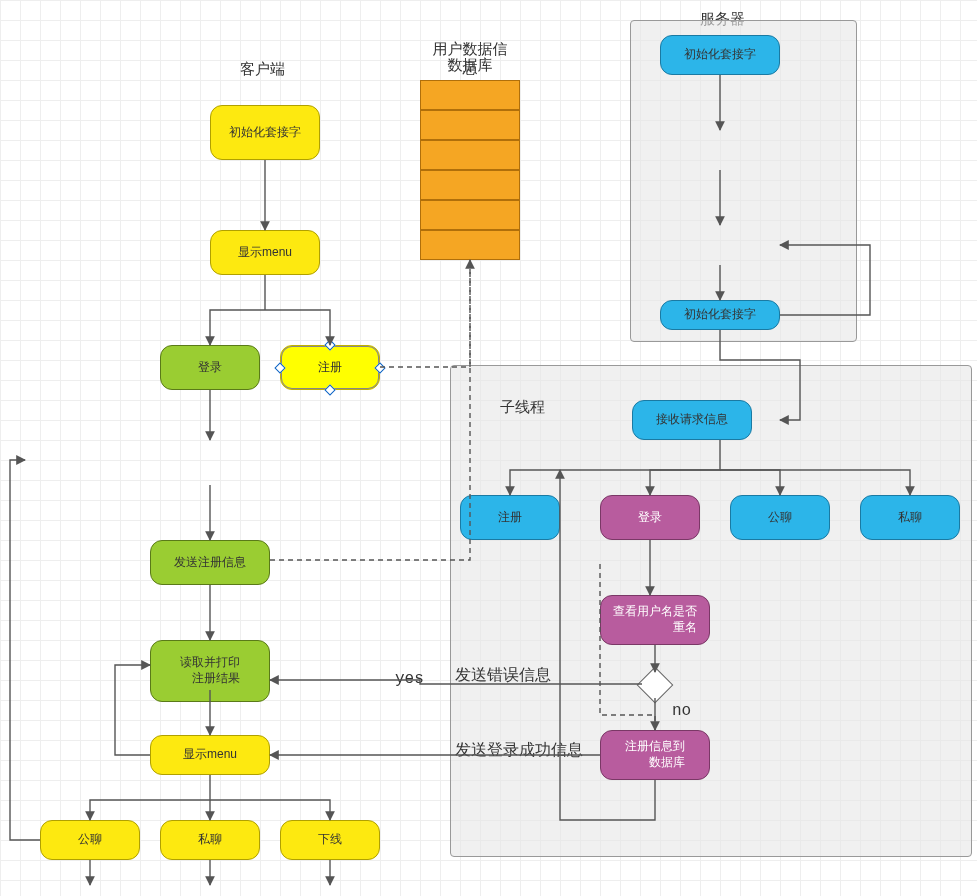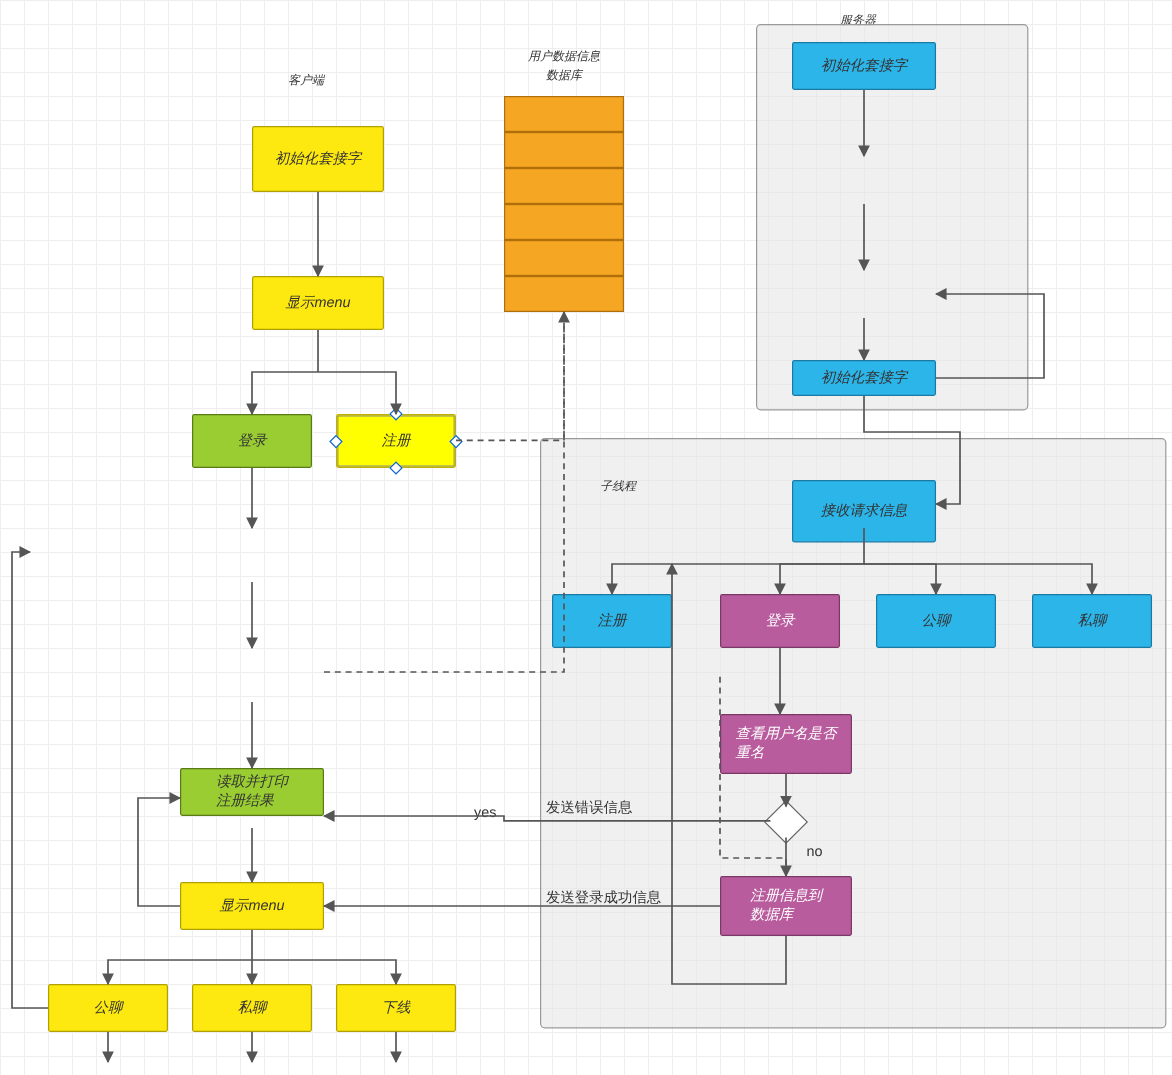--- a/index.html
+++ b/index.html
@@ -20,36 +20,34 @@
     overflow:hidden;
   }
   .group{
     position:absolute;
     border:1px solid #999;
     background:rgba(230,230,230,0.6);
     border-radius:4px;
   }
   .group-label{
     position:absolute;
-    font-size:10px;
+    font-size:15px;
     color:#333;
-    font-style:italic;
   }
   .box{
     position:absolute;
     display:flex;
     align-items:center;
     justify-content:center;
-    text-align:left;
+    text-align:right;
     border:1px solid #333;
-    border-radius:2px;
+    border-radius:12px;
     line-height:1.3;
     padding:2px 4px;
     box-sizing:border-box;
-    font-style:italic;
   }
   .yellow{background:#fde910;border-color:#b0a000;}
   .yellow-sel{background:#ffff00;border-color:#c0b000;box-shadow:0 0 0 1px #888 inset;}
   .green{background:#9acd32;border-color:#5a7a18;}
   .cyan{background:#2cb5e9;border-color:#1a7aa3;}
   .purple{background:#b85c9e;border-color:#7a3866;color:#fff;}
   .orangebox{
     position:absolute;
     background:#f5a623;
     border:1px solid #b06f0a;
@@ -64,23 +62,24 @@
   }
   .sel-handle{
     position:absolute;
     width:6px;height:6px;
     background:#fff;
     border:1px solid #0b63c5;
     transform:translate(-50%,-50%) rotate(45deg);
   }
   .lbl{
     position:absolute;
-    font-size:12px;
+    font-size:16px;
     color:#333;
     background:transparent;
+    font-family:Liberation Mono, monospace;
   }
   svg.edges{
     position:absolute;
     left:0;top:0;
     width:977px;height:896px;
     pointer-events:none;
   }
 </style>
 </head>
 <body>
@@ -107,31 +106,32 @@
   <div class="box yellow" style="left:210px;top:105px;width:110px;height:55px">初始化套接字</div>
   <div class="box yellow" style="left:210px;top:230px;width:110px;height:45px">显示menu</div>
   <div class="box green" style="left:160px;top:345px;width:100px;height:45px">登录</div>
 
   <div class="box yellow-sel" style="left:280px;top:345px;width:100px;height:45px">注册</div>
   <div class="sel-handle" style="left:330px;top:345px"></div>
   <div class="sel-handle" style="left:330px;top:390px"></div>
   <div class="sel-handle" style="left:280px;top:368px"></div>
   <div class="sel-handle" style="left:380px;top:368px"></div>
 
-  <div class="box green" style="left:150px;top:640px;width:120px;height:40px;white-space:pre-line">读取并打印
+  <div class="box green" style="left:150px;top:540px;width:120px;height:45px">发送注册信息</div>
+  <div class="box green" style="left:150px;top:640px;width:120px;height:62px;white-space:pre-line">读取并打印
 注册结果</div>
   <div class="box yellow" style="left:150px;top:735px;width:120px;height:40px">显示menu</div>
   <div class="box yellow" style="left:40px;top:820px;width:100px;height:40px">公聊</div>
   <div class="box yellow" style="left:160px;top:820px;width:100px;height:40px">私聊</div>
   <div class="box yellow" style="left:280px;top:820px;width:100px;height:40px">下线</div>
 
   <div class="box cyan" style="left:660px;top:35px;width:120px;height:40px">初始化套接字</div>
   <div class="box cyan" style="left:660px;top:300px;width:120px;height:30px">初始化套接字</div>
 
-  <div class="box cyan" style="left:660px;top:400px;width:120px;height:52px">接收请求信息</div>
+  <div class="box cyan" style="left:632px;top:400px;width:120px;height:40px">接收请求信息</div>
   <div class="box cyan" style="left:460px;top:495px;width:100px;height:45px">注册</div>
   <div class="box purple" style="left:600px;top:495px;width:100px;height:45px">登录</div>
   <div class="box cyan" style="left:730px;top:495px;width:100px;height:45px">公聊</div>
   <div class="box cyan" style="left:860px;top:495px;width:100px;height:45px">私聊</div>
   <div class="box purple" style="left:600px;top:595px;width:110px;height:50px;white-space:pre-line">查看用户名是否
 重名</div>
   <div class="diamond" style="left:642px;top:672px"></div>
   <div class="box purple" style="left:600px;top:730px;width:110px;height:50px;white-space:pre-line">注册信息到
 数据库</div>
 

